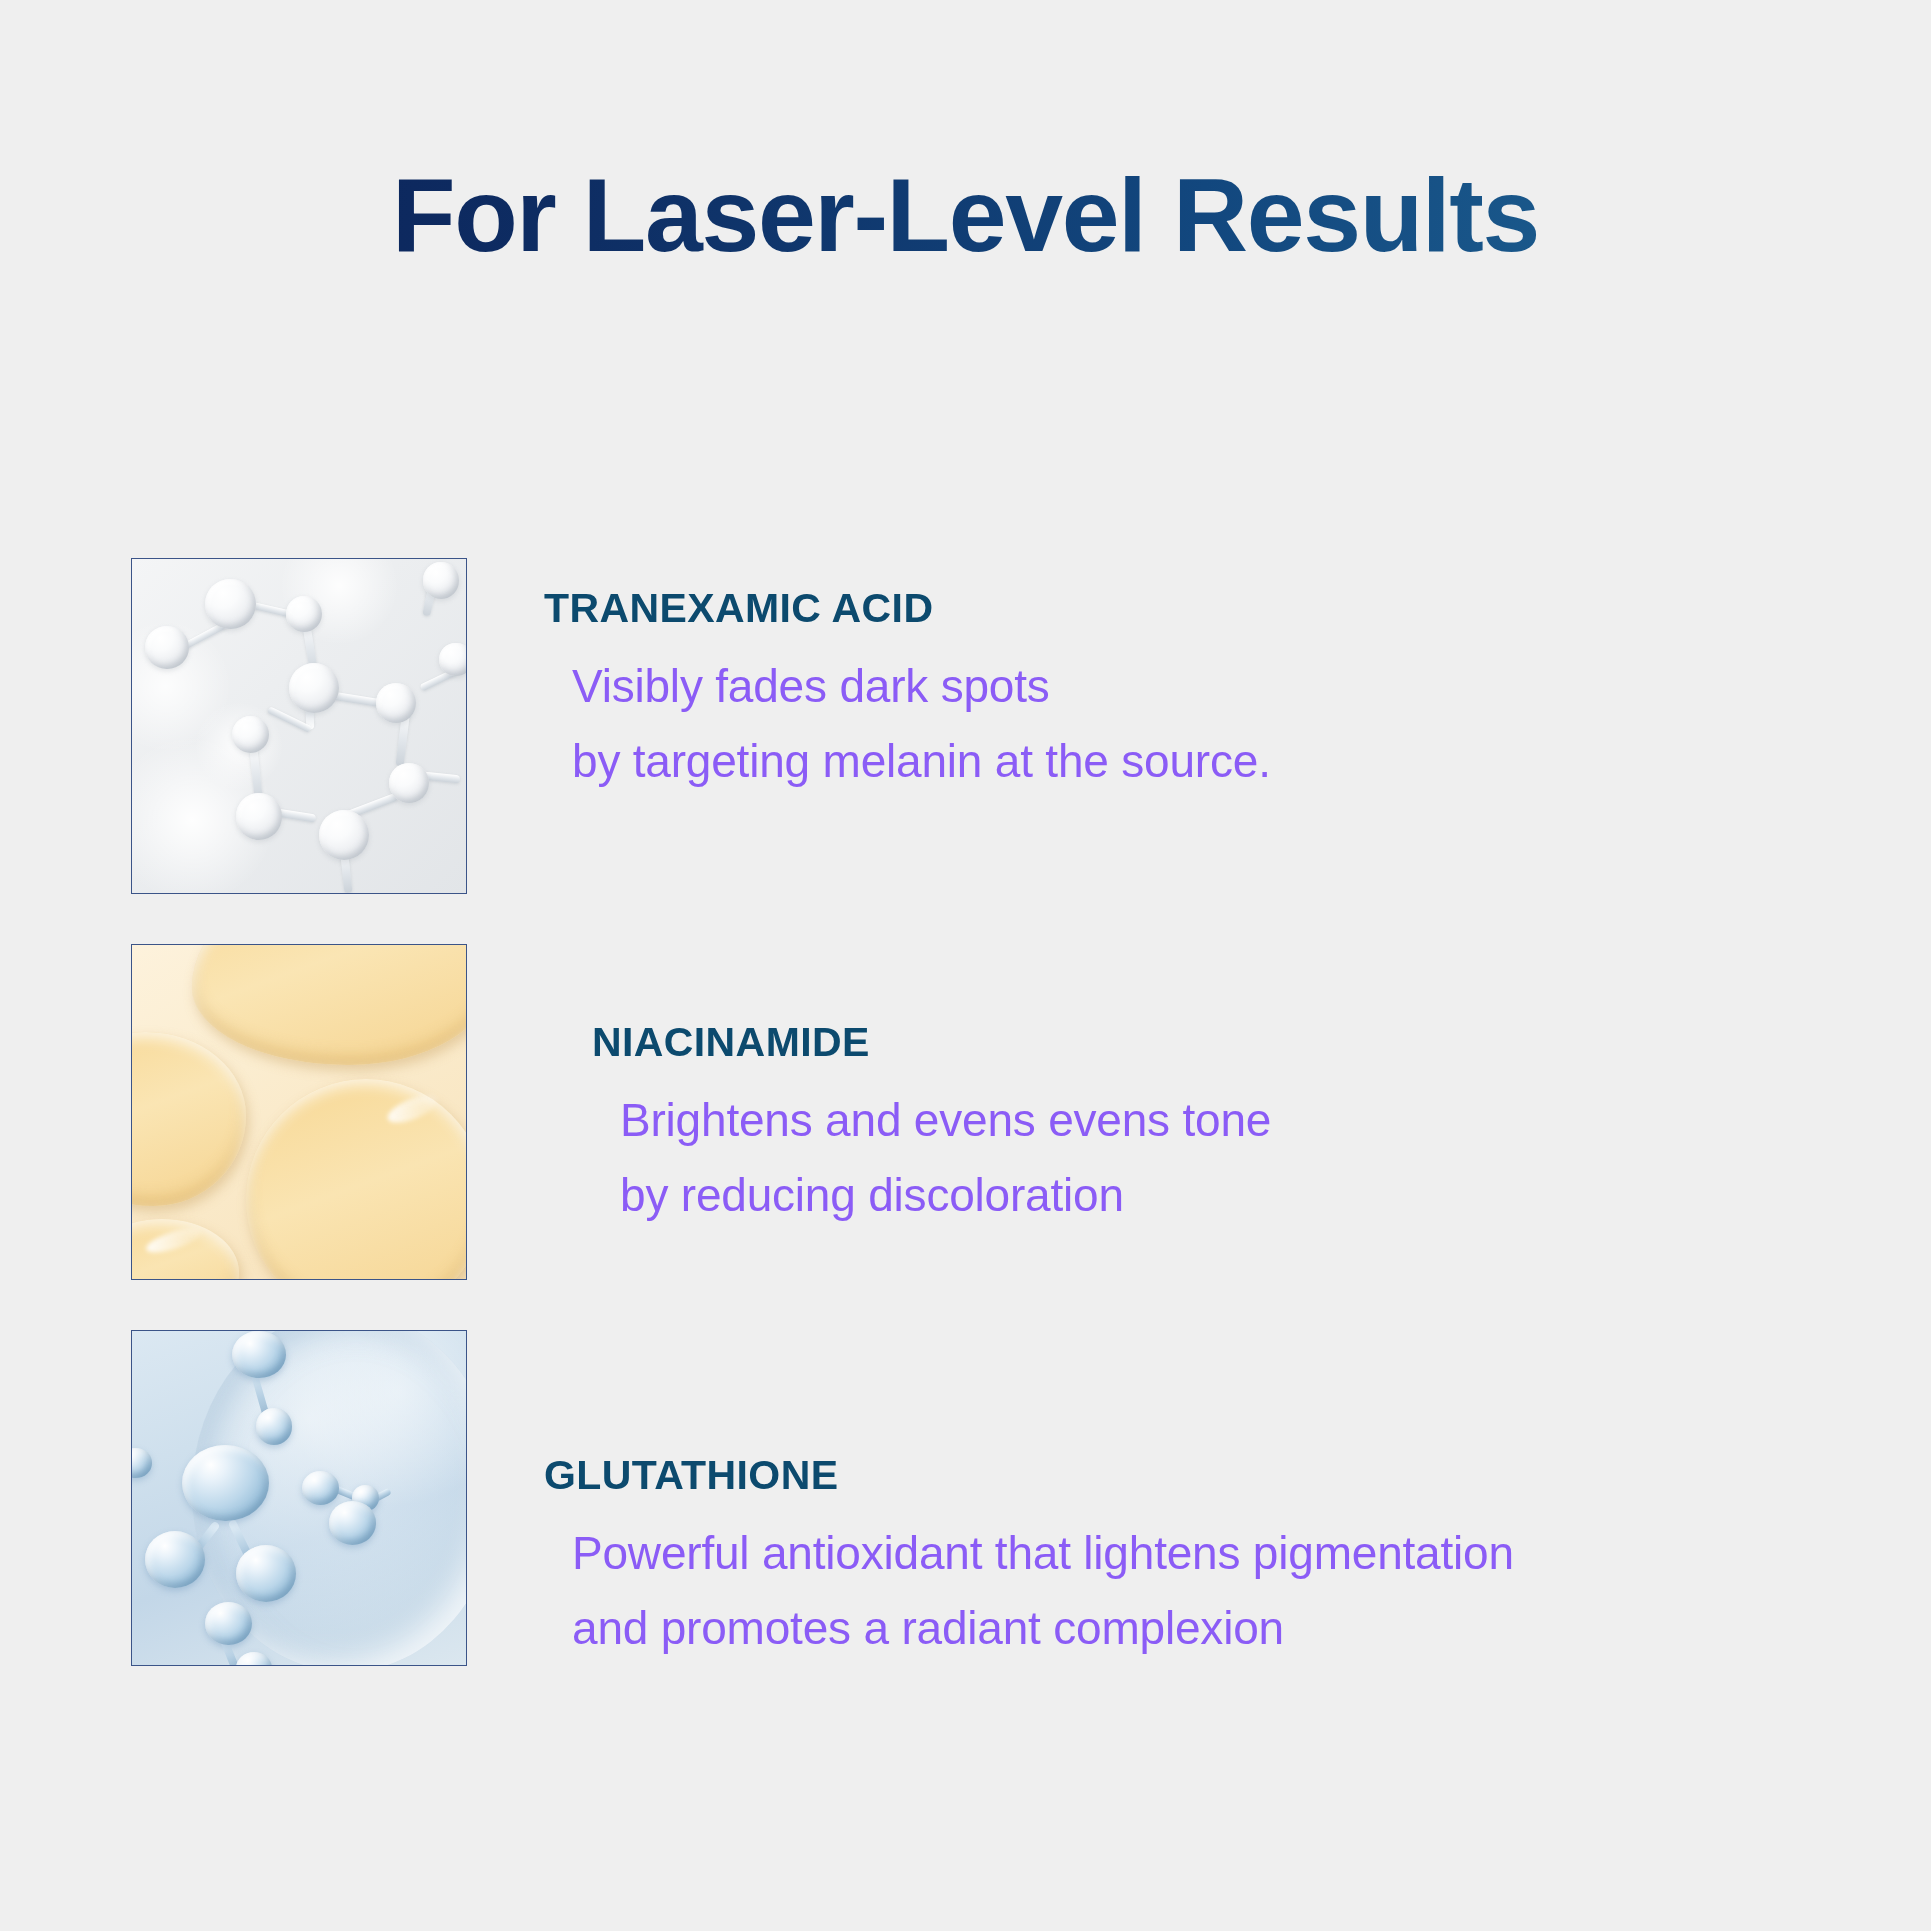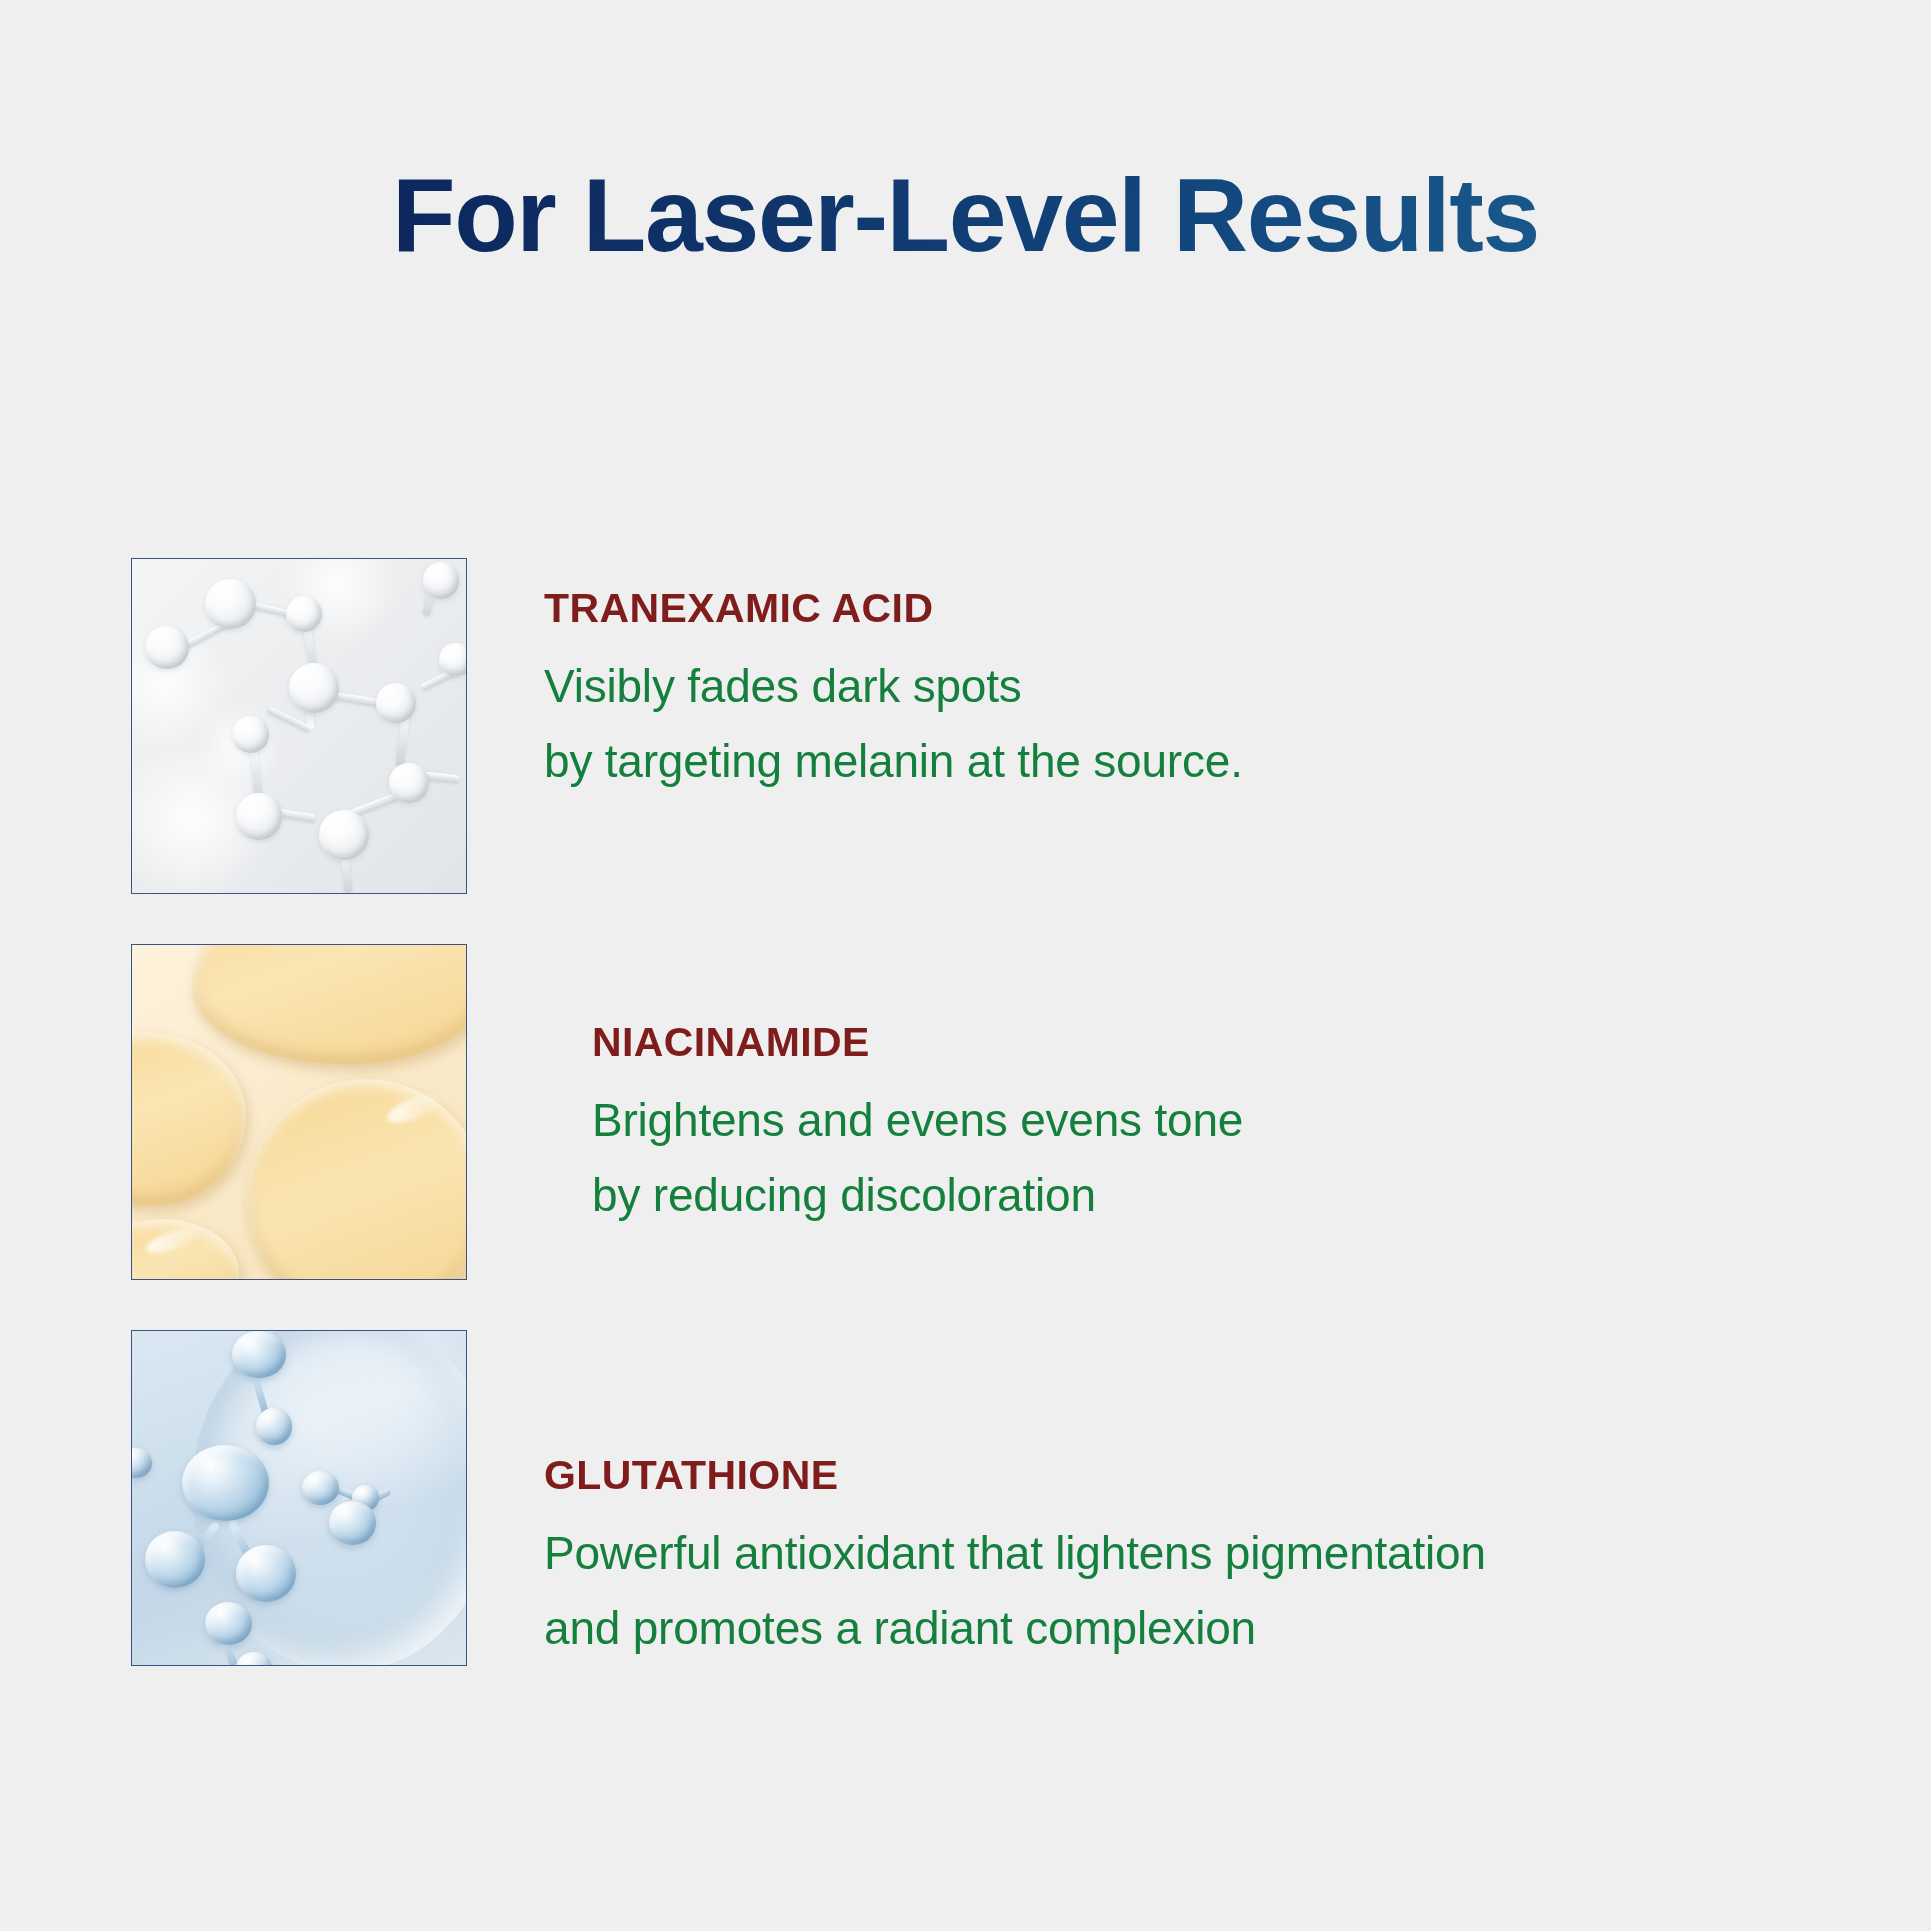--- a/index.html
+++ b/index.html
@@ -153,32 +153,33 @@
   
   .text-col {
     margin-left: 77px;
     padding-top: 3.9px;
   }
 
   .ing-heading {
     font-size: 41px;
     font-weight: bold;
     letter-spacing: 0.4px;
-    color: #7f1d1d;
+    color: #0c4a6e;
     white-space: nowrap;
   }
 
   .ing-desc {
     margin-top: 17.4px;
     font-size: 46px;
     line-height: 75px;
     font-weight: 300;
-    color: #15803d;
+    color: #8b5cf6;
     white-space: pre-line;
     letter-spacing: -0.2px;
+    margin-left: 28px;
   }
 
   .row-1 .text-col { padding-top: 27px; }
   .row-2 .text-col { padding-top: 75px; }
   .row-3 .text-col { padding-top: 98px; }
 </style>
 </head>
 <body>
 
 <div class="title-block">

